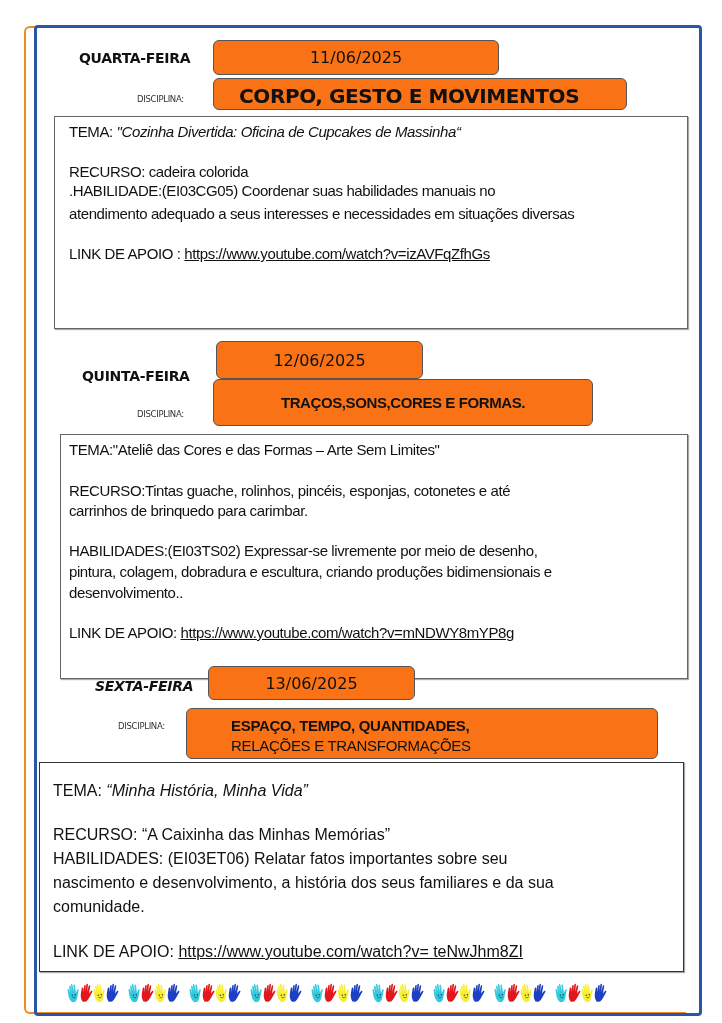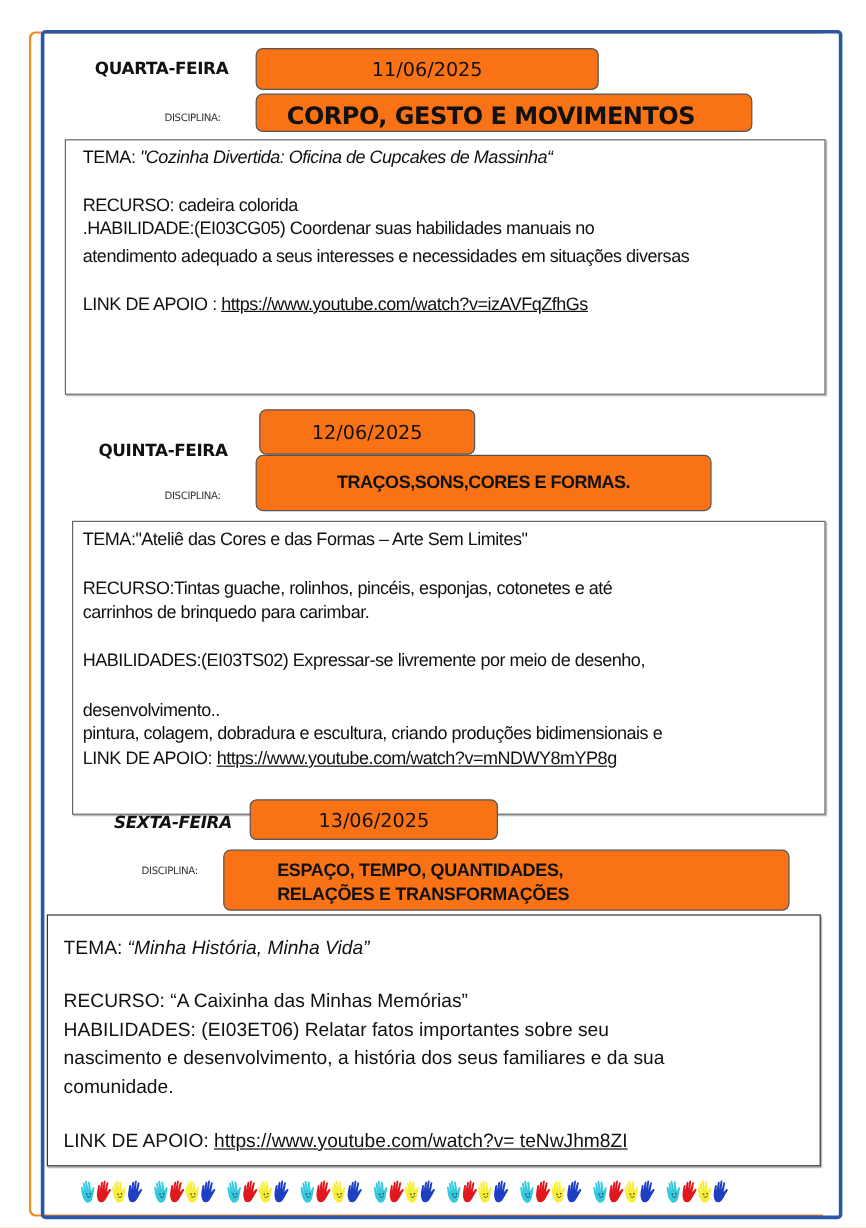--- a/index.html
+++ b/index.html
@@ -38,48 +38,48 @@
     <span>TEMA: </span><span class="ital">"Cozinha Divertida: Oficina de Cupcakes de Massinha“</span>
   </div>
   <div class="line" style="left:14px; top:46px;">RECURSO: cadeira colorida</div>
   <div class="line" style="left:14px; top:65px;">.HABILIDADE:(EI03CG05) Coordenar suas habilidades manuais no</div>
   <div class="line" style="left:14px; top:88px;">atendimento adequado a  seus interesses e necessidades em situações diversas</div>
   <div class="line" style="left:14px; top:128px;">
     <span>LINK DE APOIO : </span><span class="link">https://www.youtube.com/watch?v=izAVFqZfhGs</span>
   </div>
 </div>
 
-<div class="abs pill" style="left:216px; top:341px; width:180px; height:38px; display:flex; align-items:center;">
+<div class="abs pill" style="left:216px; top:341px; width:207px; height:38px; display:flex; align-items:center;">
   <div class="date-text">12/06/2025</div>
 </div>
 <div class="abs day-label" style="left:82px; top:368px;">QUINTA-FEIRA</div>
 <div class="abs disc-label" style="left:137px; top:409px;">DISCIPLINA:</div>
 <div class="abs pill" style="left:213px; top:379px; width:380px; height:47px; display:flex; align-items:center; justify-content:center;">
   <div style="font-weight:bold; font-size:15px; letter-spacing:-0.4px; white-space:nowrap;">TRAÇOS,SONS,CORES E FORMAS.</div>
 </div>
 <div class="abs box" style="left:60px; top:434px; width:628px; height:245px;">
   <div class="line" style="left:8px; top:6px;">TEMA:"Ateliê das Cores e das Formas – Arte Sem Limites"</div>
   <div class="line" style="left:8px; top:67px;">carrinhos de brinquedo para  carimbar.</div>
   <div class="line" style="left:8px; top:47px;">RECURSO:Tintas guache, rolinhos, pincéis, esponjas, cotonetes e até</div>
   <div class="line" style="left:8px; top:107px;">HABILIDADES:(EI03TS02) Expressar-se livremente por meio de desenho,</div>
-  <div class="line" style="left:8px; top:128px;margin-top:40px;">pintura,  colagem, dobradura e escultura, criando produções bidimensionais e</div>
+  <div class="line" style="left:8px; top:128px;">pintura,  colagem, dobradura e escultura, criando produções bidimensionais e</div>
   <div class="line" style="left:8px; top:149px;">desenvolvimento..</div>
   <div class="line" style="left:8px; top:189px;">
     <span> LINK DE APOIO: </span><span class="link">https://www.youtube.com/watch?v=mNDWY8mYP8g</span>
   </div>
 </div>
 
 <div class="abs day-label" style="left:95px; top:678px;font-style:italic;">SEXTA-FEIRA</div>
 <div class="abs pill" style="left:208px; top:666px; width:207px; height:34px; display:flex; align-items:center;">
   <div class="date-text">13/06/2025</div>
 </div>
 <div class="abs disc-label" style="left:118px; top:721px;">DISCIPLINA:</div>
 <div class="abs pill" style="left:186px; top:708px; width:472px; height:51px;">
   <div class="abs" style="left:44px; top:8px; font-weight:bold; font-size:15px; letter-spacing:-0.3px; white-space:nowrap;">ESPAÇO, TEMPO, QUANTIDADES,</div>
-  <div class="abs" style="left:44px; top:28px; font-weight:bold; font-size:15px; letter-spacing:-0.3px; white-space:nowrap;">RELAÇÕES E TRANSFORMAÇÕES</div>
+  <div class="abs" style="left:44px; top:28px; font-weight:normal; font-size:15px; letter-spacing:-0.3px; white-space:nowrap;">RELAÇÕES E TRANSFORMAÇÕES</div>
 </div>
 <div class="abs box" style="left:39px; top:762px; width:645px; height:210px; border-color:#333;">
   <div class="line big" style="left:13px; top:19px;">
     <span>TEMA:  </span><span class="ital">“Minha História, Minha Vida”</span>
   </div>
   <div class="line big" style="left:13px; top:63px;">RECURSO:  “A Caixinha das Minhas Memórias”</div>
   <div class="line big" style="left:13px; top:87px;">HABILIDADES:  (EI03ET06) Relatar fatos importantes  sobre seu</div>
   <div class="line big" style="left:13px; top:111px;">nascimento  e desenvolvimento,  a história dos seus familiares  e da sua</div>
   <div class="line big" style="left:13px; top:135px;">comunidade.</div>
   <div class="line big" style="left:13px; top:180px;">

